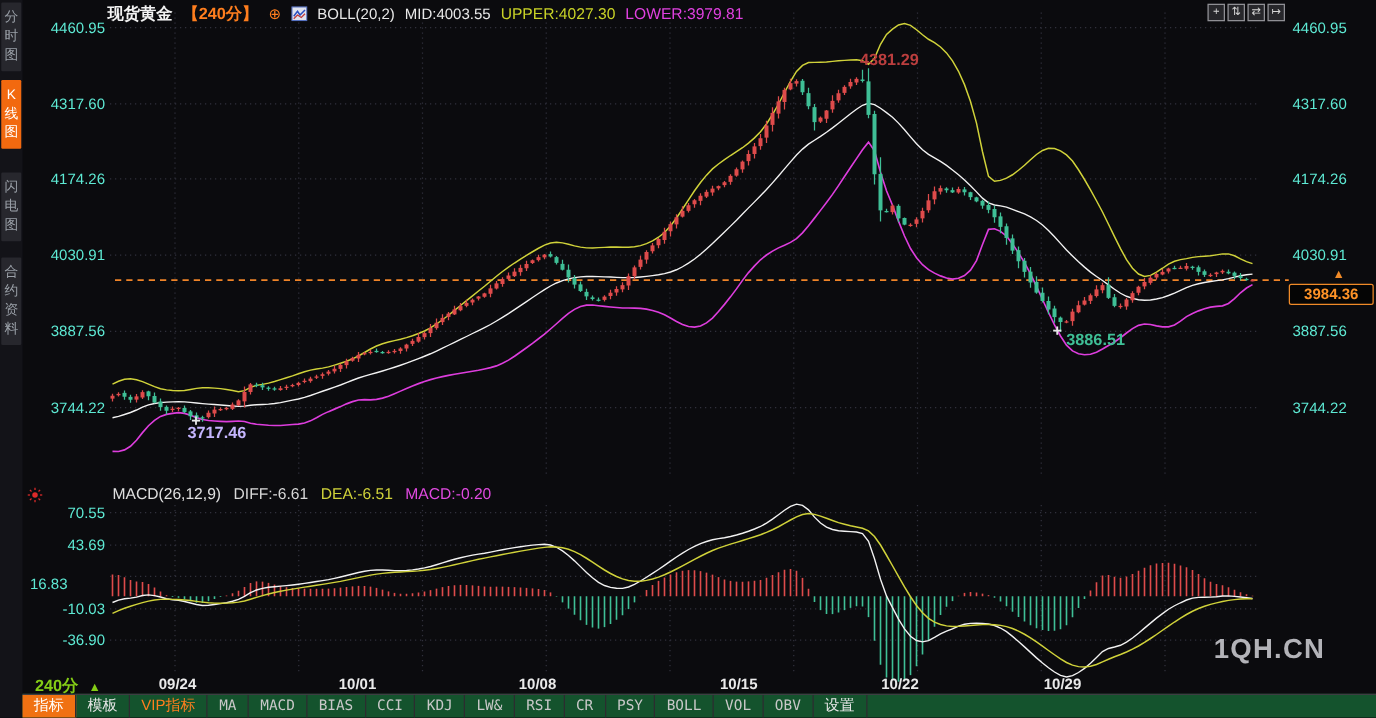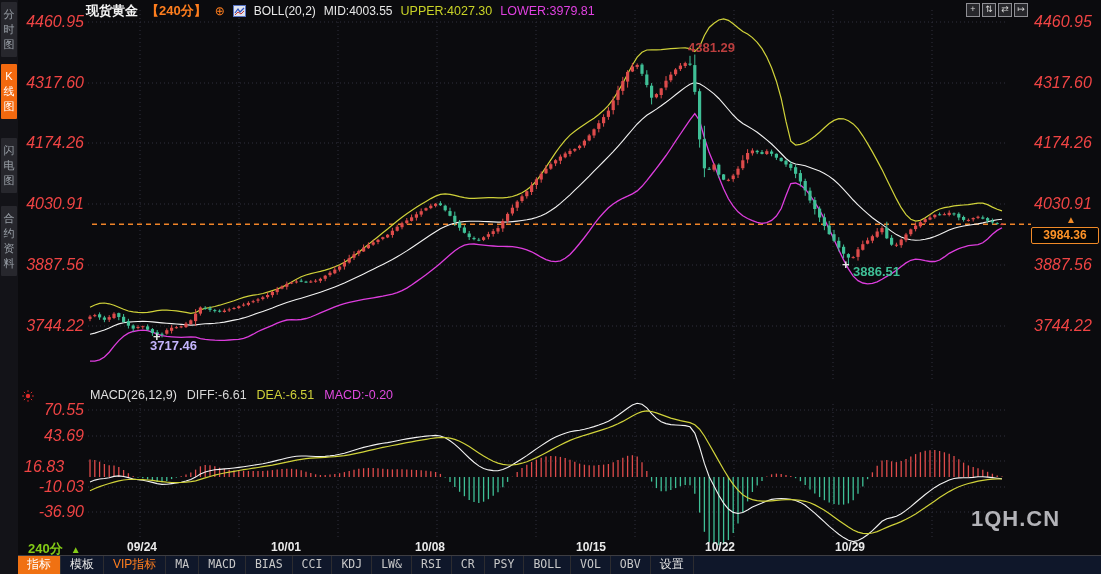--- a/index.html
+++ b/index.html
@@ -17,37 +17,37 @@
     z-index:4;font-size:13px;white-space:nowrap;}
   .hdr .sym{color:#f2f2f2;font-weight:bold;}
   .hdr .per{color:#ff7e1e;font-weight:bold;cursor:pointer;}
   .hdr .plus{color:#ff7e1e;font-size:12px;cursor:pointer;}
   .hdr .w{color:#e8e8e8;font-size:12px;}
   .hdr .yel{color:#c9d327;font-size:12.5px;}
   .hdr .mag{color:#e041e0;font-size:12.5px;}
   #icons{position:absolute;left:966px;top:3px;display:flex;gap:2px;z-index:4;}
   .icn{width:12px;height:12px;border:1px solid #8f8f94;background:#27272b;color:#d6d6d6;
     font-size:9px;line-height:11px;text-align:center;cursor:pointer;}
-  .axis-label{position:absolute;color:#ef4444;font-size:16px;transform:translateY(-50%);z-index:3;font-style:italic;}
+  .axis-label{position:absolute;color:#5eead4;font-size:12px;transform:translateY(-50%);z-index:3;}
   .macd-hdr{position:absolute;left:90px;top:388px;display:flex;gap:10px;font-size:12.5px;z-index:3;white-space:nowrap;}
   .macd-hdr .t{color:#e0e0e0;}
   .macd-hdr .d1{color:#d8d8d8;}
   .macd-hdr .d2{color:#d0d23a;}
   .macd-hdr .d3{color:#e04ae0;}
   .ann{position:absolute;font-weight:bold;font-size:13px;z-index:3;white-space:nowrap;}
   .cross{position:absolute;color:#e8e8e8;font-size:13px;font-weight:bold;z-index:3;}
   .date-label{position:absolute;top:540px;transform:translateX(-50%);color:#eaeaea;font-weight:bold;font-size:12px;z-index:3;padding-left:48px;}
   .price-tag{position:absolute;left:1031px;top:227px;width:66px;height:15px;border:1px solid #f08a28;
     background:#050505;color:#ff9327;font-weight:bold;font-size:12px;line-height:15px;text-align:center;z-index:5;border-radius:2px;}
   .pin{position:absolute;left:1066px;top:214px;color:#f08a28;font-size:10px;z-index:5;}
   .watermark{position:absolute;left:971px;top:506px;font-size:22px;font-weight:bold;
     color:rgba(221,221,228,0.8);letter-spacing:1px;z-index:6;}
   .footer-period{position:absolute;left:28px;top:540px;color:#84cc16;font-weight:bold;font-size:13px;z-index:3;white-space:nowrap;}
   .footer-period .arr{font-size:10px;margin-left:8px;font-weight:normal;}
-  #toolbar{position:absolute;left:18px;top:555px;width:1083px;height:19px;background:#0f172a;
+  #toolbar{position:absolute;left:18px;top:555px;width:1083px;height:19px;background:#14532d;
     border-top:1px solid #3d3d42;display:flex;z-index:6;box-sizing:border-box;}
   .tab{padding:0 9px;line-height:17px;font-size:12px;color:#e6e6e6;border-right:1px solid #2c2c30;
     cursor:pointer;white-space:nowrap;}
   .tab.en{font-family:"DejaVu Sans Mono",monospace;font-size:11.5px;color:#c8c8c8;}
   .tab.active{background:#f07112;color:#fff;}
   .tab.vip{color:#ff7e1e;}
 </style>
 </head>
 <body>
 

